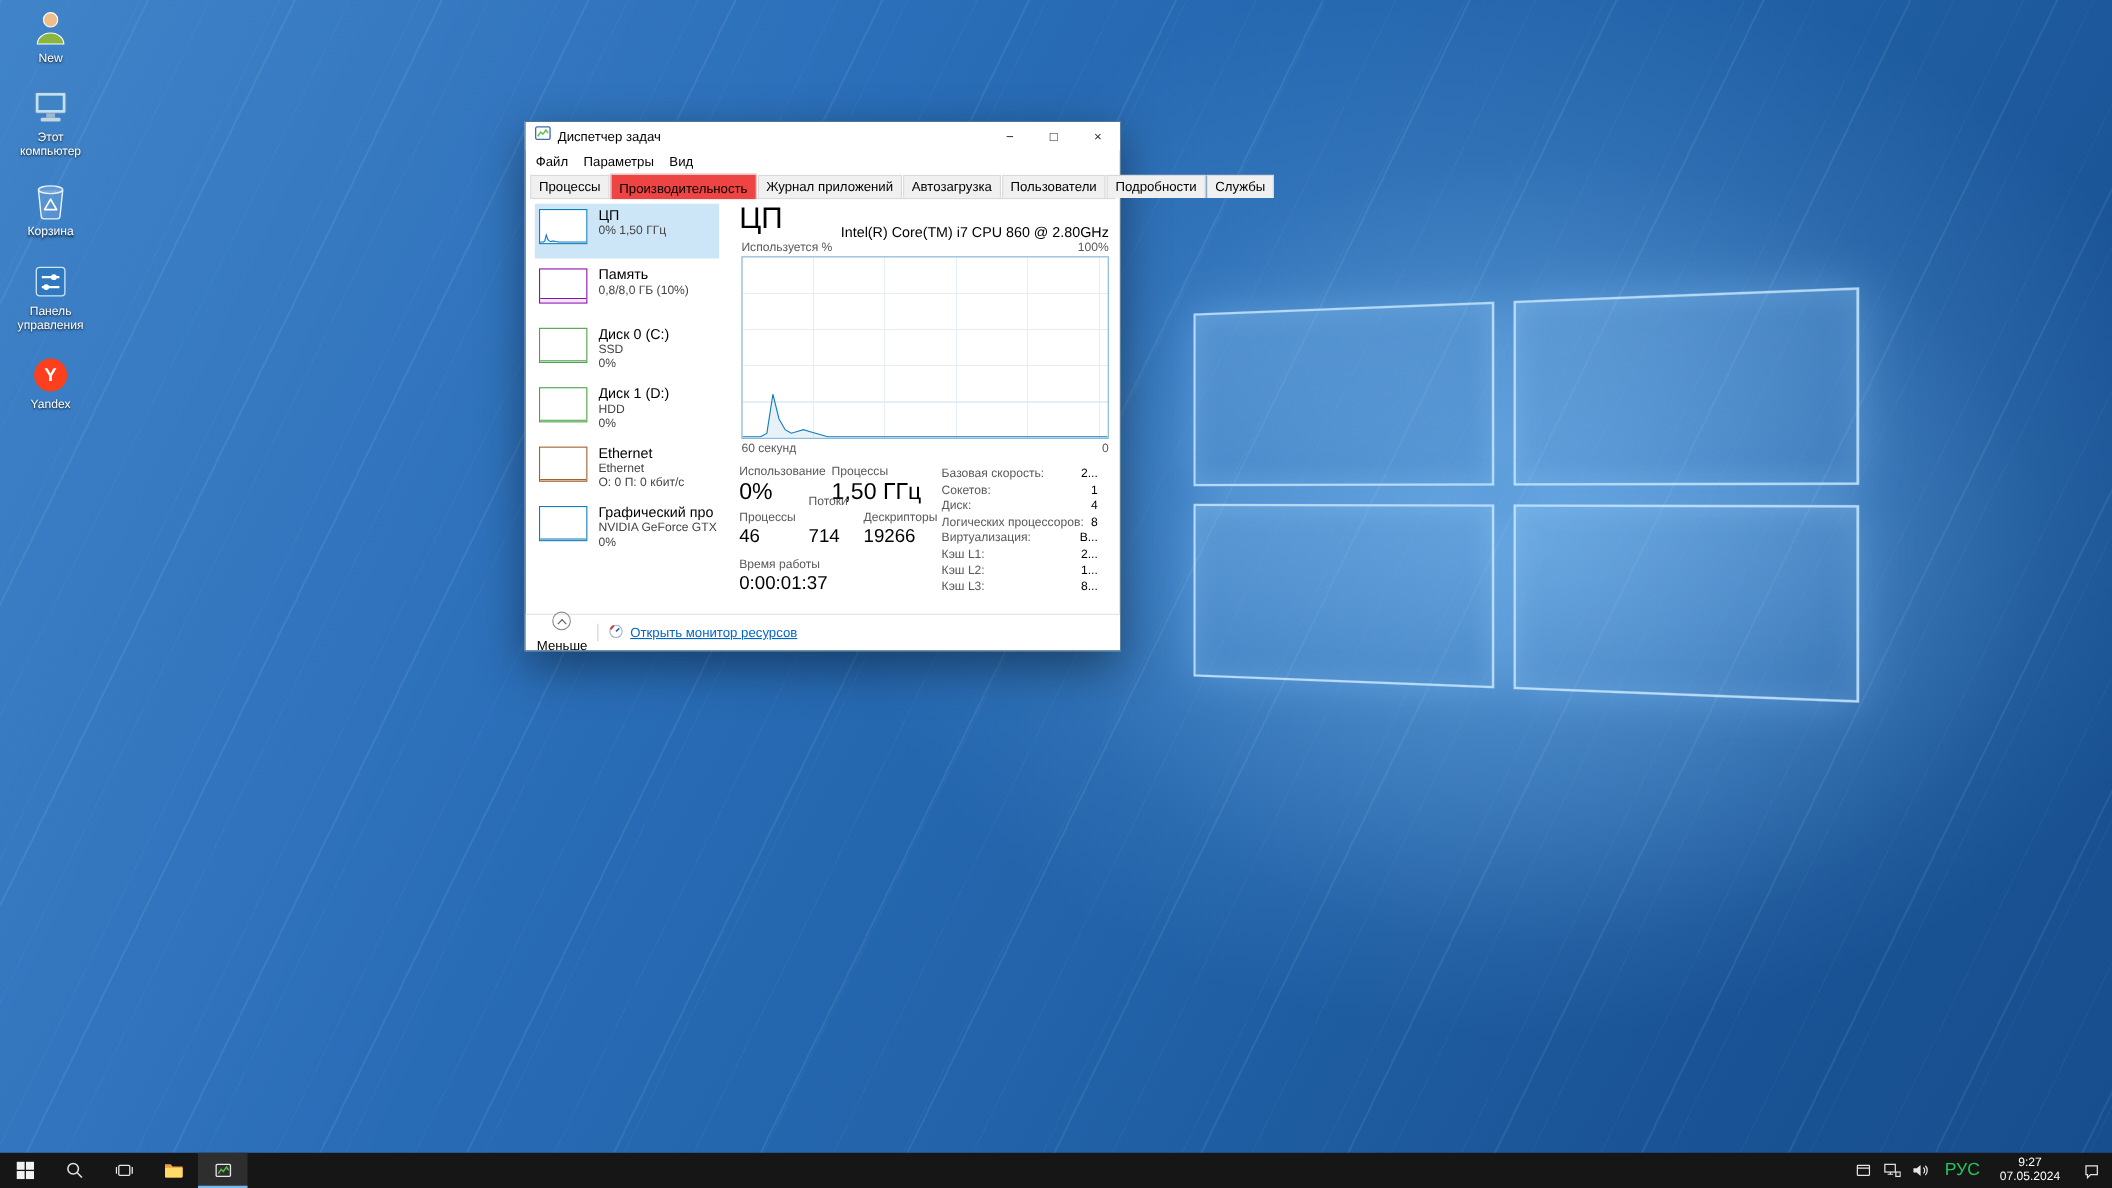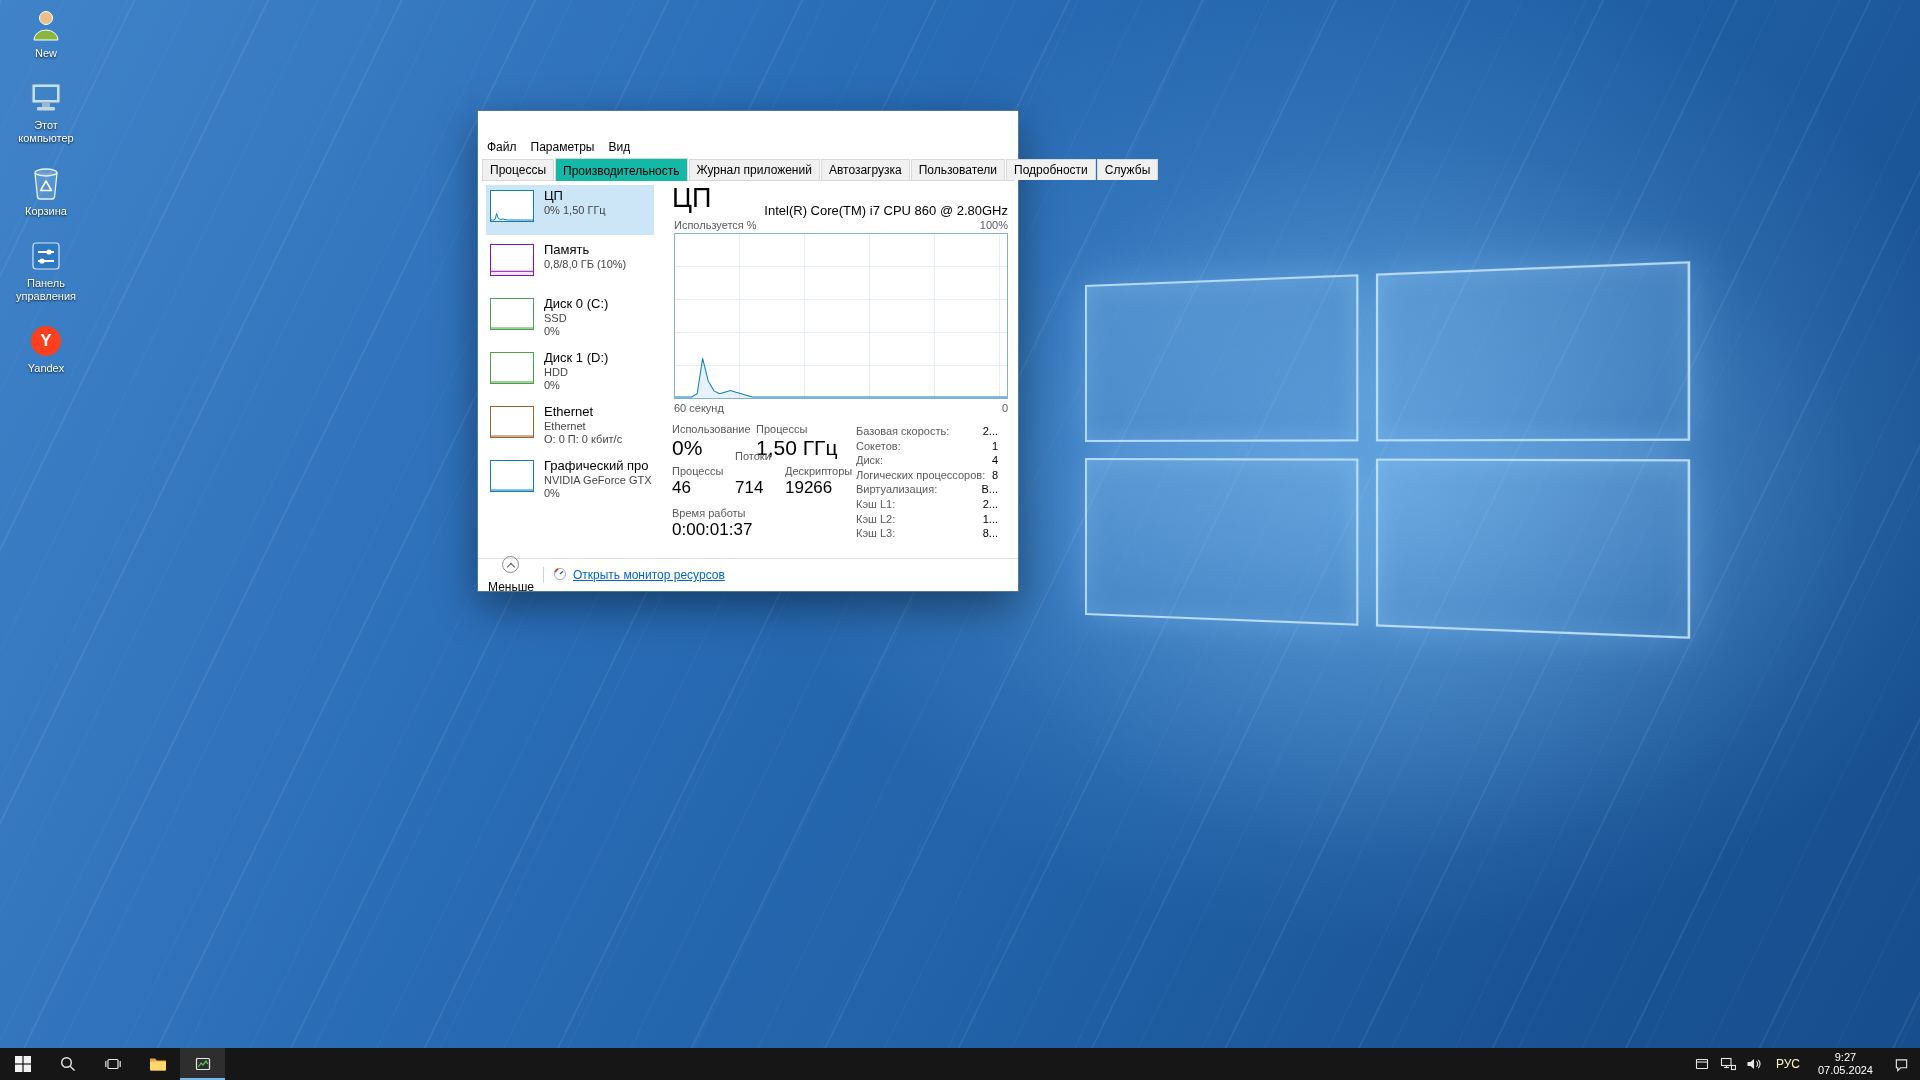--- a/index.html
+++ b/index.html
@@ -40,21 +40,21 @@
   .titlebar { position:absolute; left:0; top:0; right:0; height:26px; display:flex; align-items:center; background:#fff; }
   .titlebar .app-icon { margin:0 6px 0 8px; }
   .titlebar .ttl { font-size:12px; color:#000; }
   .win-btns { position:absolute; right:0; top:0; display:flex; }
   .wbtn { width:40px; height:26px; display:flex; align-items:center; justify-content:center; font-size:12px; color:#222; }
   .menubar { position:absolute; left:2px; top:26px; right:0; height:20px; display:flex; align-items:center; }
   .menubar span { font-size:12px; padding:2px 7px; color:#000; }
   .tabs { position:absolute; left:4px; right:4px; top:46px; height:24px; display:flex; align-items:flex-end; border-bottom:1px solid #d9d9d9; }
   .tab { font-size:12px; color:#000; background:#f0f0f0; border:1px solid #d9d9d9; border-bottom:none;
     padding:3px 7px; margin-right:1px; white-space:nowrap; }
-  .tab.selected { background:#14b8a6; padding-top:5px; margin-bottom:-1px; }
+  .tab.selected { background:#ef4444; padding-top:5px; margin-bottom:-1px; }
 
   
   .sidebar { position:absolute; left:8px; top:74px; width:168px; bottom:40px; overflow:hidden; }
   .side-item { position:relative; height:50px; margin-bottom:4px; display:flex; align-items:flex-start; padding:3px 2px 0 4px; }
   .side-item.selected { background:#cde6f7; }
   .thumb { width:44px; height:32px; border:1px solid #117dbb; background:#fff; margin:2px 10px 0 0; flex:none; position:relative; }
   .thumb svg { position:absolute; inset:0; width:100%; height:100%; }
   .side-text { min-width:0; flex:1; }
   .side-title { font-size:13px; line-height:16px; color:#000; white-space:nowrap; overflow:hidden; }
   .side-line { font-size:11px; line-height:13px; color:#444; white-space:nowrap; overflow:hidden; }
@@ -90,21 +90,21 @@
     border-left:1.6px solid #555; border-top:1.6px solid #555; transform:rotate(45deg); }
   .vdiv { width:1px; height:16px; background:#d0d0d0; }
   .resmon { display:flex; align-items:center; gap:6px; font-size:12px; color:#0066cc; text-decoration:underline; cursor:pointer; }
 
   
   .taskbar { position:absolute; left:0; bottom:0; width:100%; height:32px; background:#161616; display:flex; z-index:50; }
   .tb-btn { width:45px; display:flex; align-items:center; justify-content:center; }
   .tb-btn.active { background:#2e2e2e; box-shadow:inset 0 -2px 0 #76b9ed; }
   .tray { margin-left:auto; display:flex; align-items:stretch; }
   .tray-ic { width:26px; display:flex; align-items:center; justify-content:center; }
-  .lang { padding:16px 9px; font-size:12px; color:#fef9c3; display:flex; align-items:center; }
+  .lang { padding:16px 9px; font-size:16px; color:#22c55e; display:flex; align-items:center; }
   .clock { padding:0 9px; color:#fff; font-size:11px; line-height:13px; display:flex; flex-direction:column; justify-content:center; text-align:center; }
   .notif { width:38px; display:flex; align-items:center; justify-content:center; }
 </style>
 </head>
 <body>
 
 <div class="rays"></div>
 <div class="glow"></div>
 <div class="win-logo">
   <div class="pane"></div>
@@ -158,20 +158,34 @@
   </div>
   <div class="dicon">
     <span class="glyph">
       <span class="ya-circle">Y</span>
     </span>
     <span class="lbl">Yandex</span>
   </div>
 </div>
 
 <div class="window">
+  <div class="titlebar">
+    <span class="app-icon">
+      <svg width="15" height="15" viewBox="0 0 16 16">
+        <rect x="1" y="1.5" width="14" height="12" rx="1.5" fill="#fff" stroke="#3a6ea5" stroke-width="1.3"></rect>
+        <polyline points="3,10.5 6,6.5 8,8.5 11,4.5 13,7.5" fill="none" stroke="#58c24a" stroke-width="1.4"></polyline>
+      </svg>
+    </span>
+    <span class="ttl">Диспетчер задач</span>
+    <div class="win-btns">
+      <div class="wbtn">−</div>
+      <div class="wbtn">□</div>
+      <div class="wbtn">×</div>
+    </div>
+  </div>
 
   <div class="menubar">
     <span>Файл</span>
     <span>Параметры</span>
     <span>Вид</span>
   </div>
 
   <div class="tabs">
     <div class="tab">Процессы</div>
     <div class="tab selected">Производительность</div>

